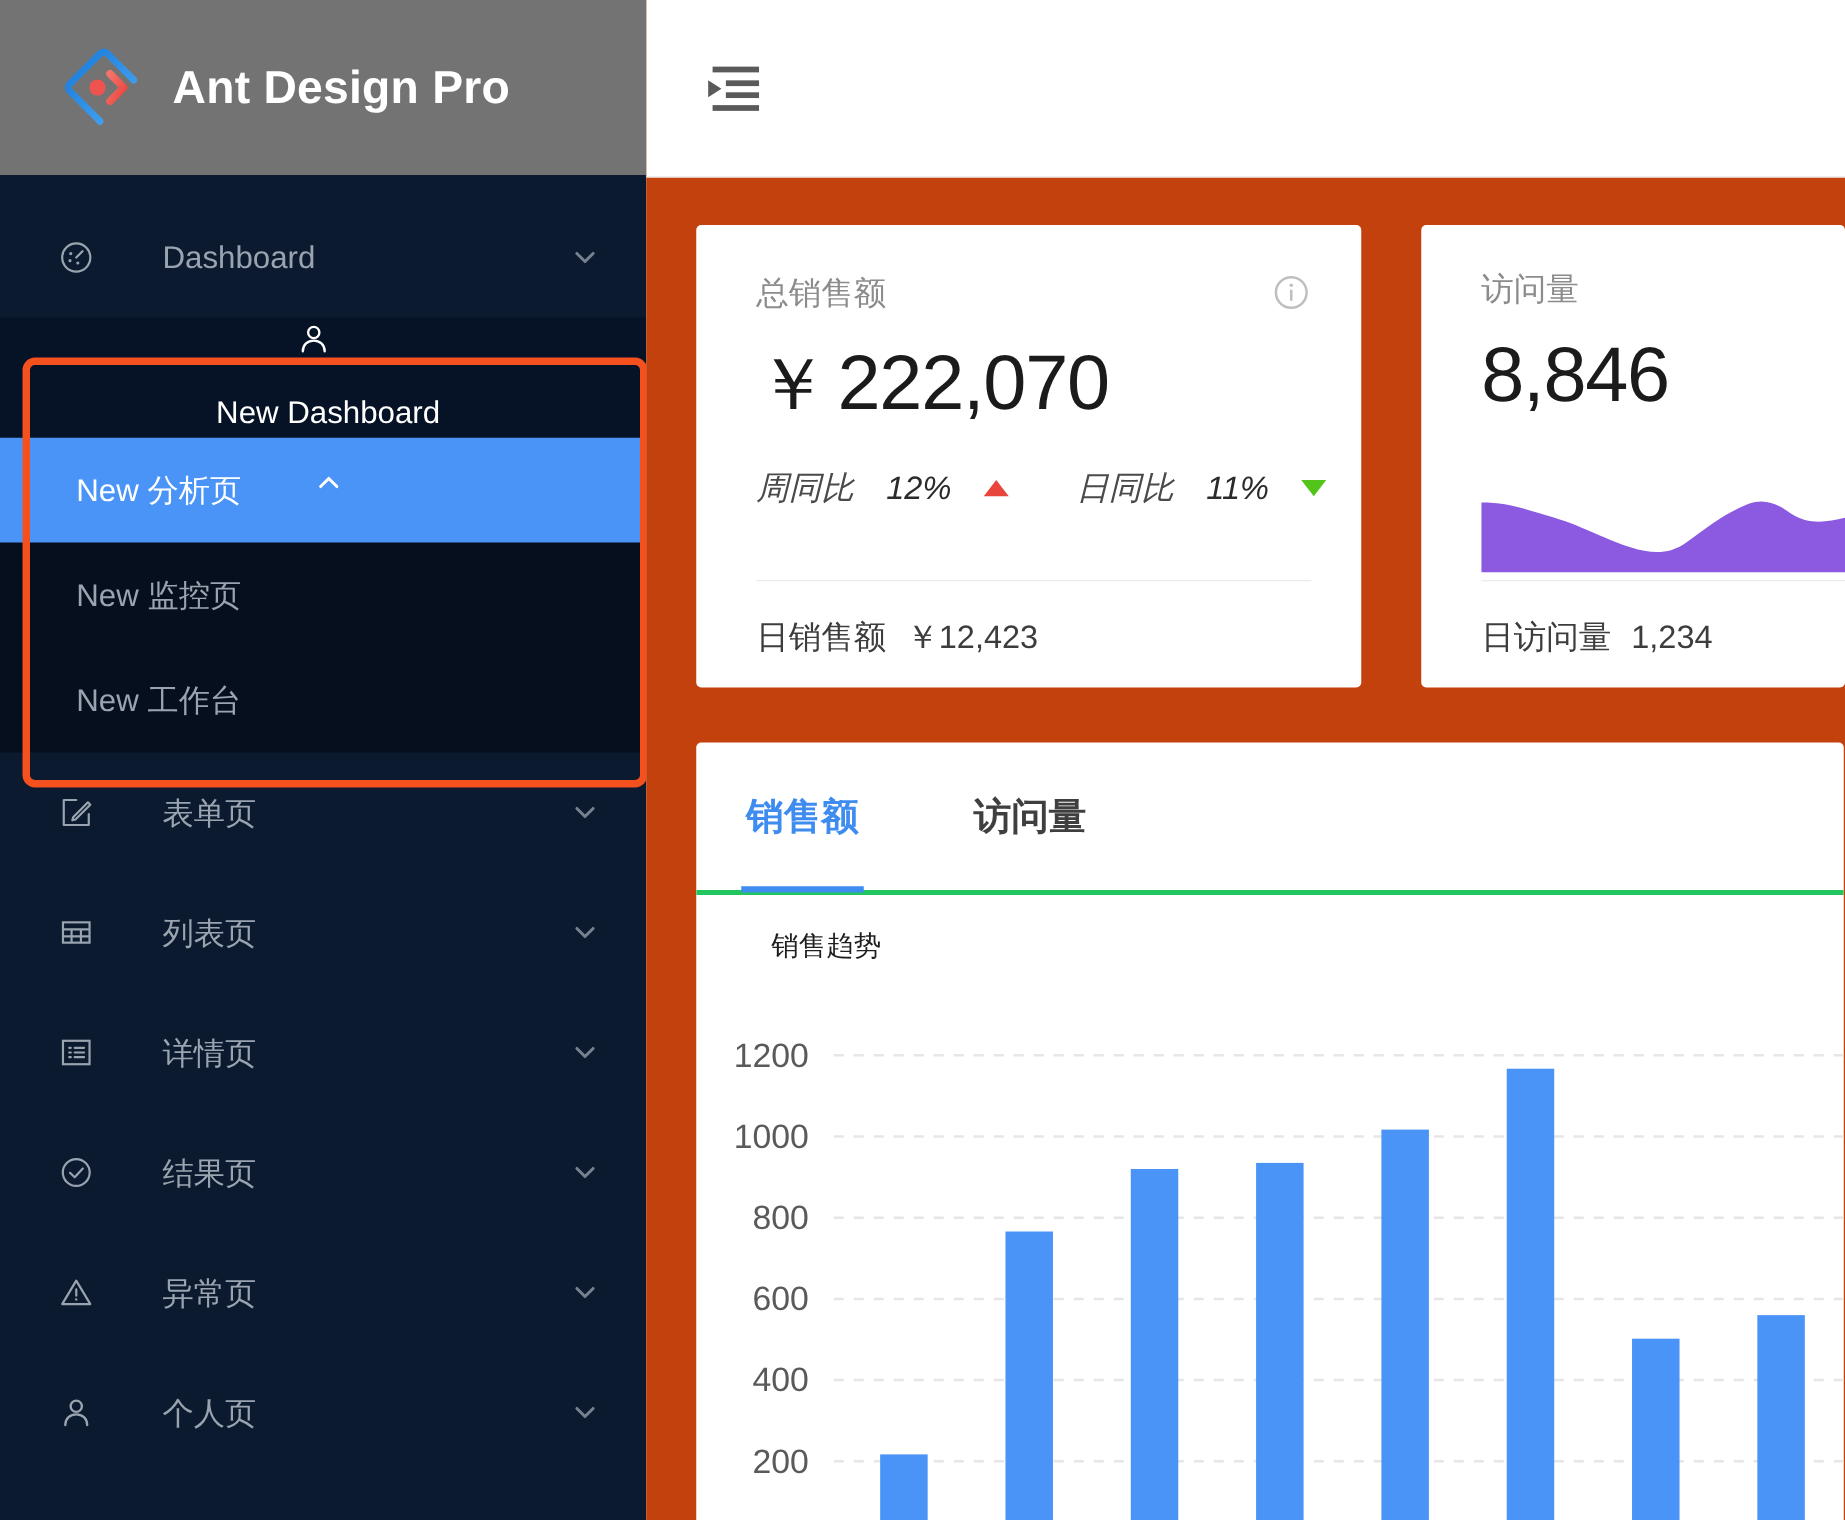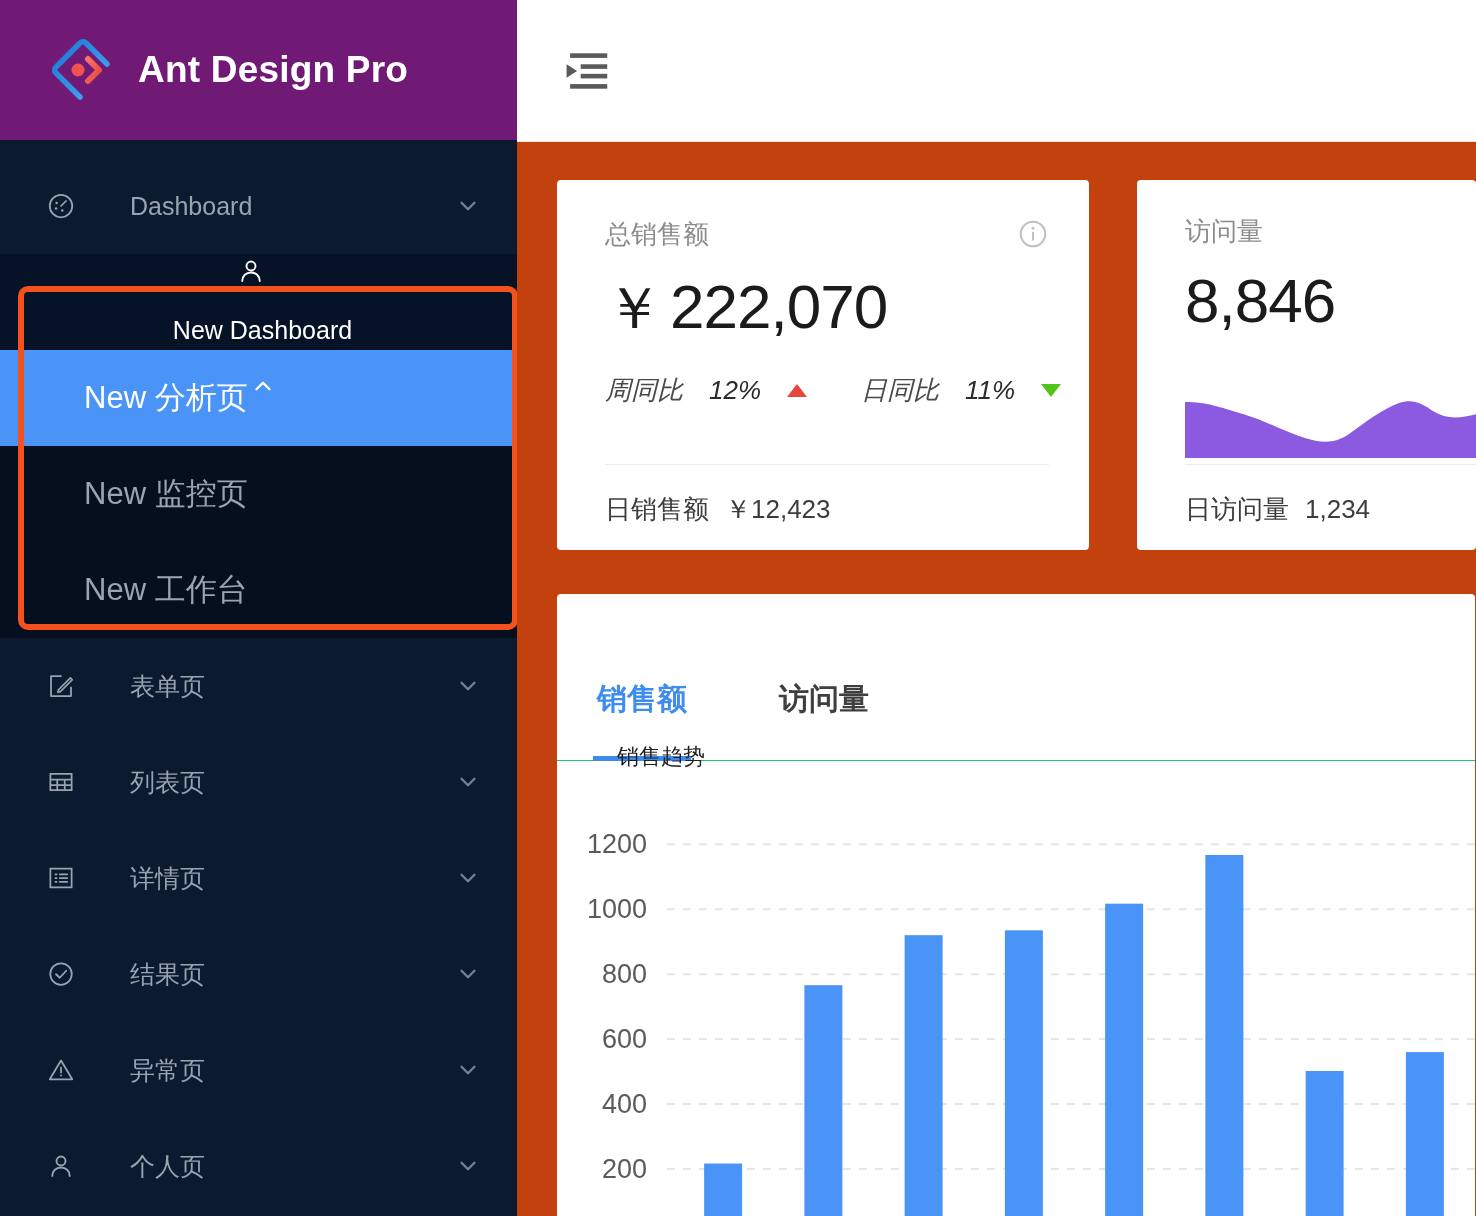--- a/index.html
+++ b/index.html
@@ -14,21 +14,21 @@
   
   .sidebar {
     width: 517px; height: 1216px;
     background: #0b1a2e;
     flex: 0 0 517px;
     position: relative;
     overflow: hidden;
   }
   .brand {
     height: 140px;
-    background: #701a75;
+    background: #737373;
     display: flex; align-items: center;
     padding-left: 48px;
     gap: 26px;
   }
   .brand-logo { width: 64px; height: 64px; position: relative; flex: 0 0 64px; }
   .brand-title {
     color: #ffffff; font-size: 37px; font-weight: 700; letter-spacing: .2px;
     white-space: nowrap;
   }
 
@@ -51,24 +51,24 @@
   .menu-item .mi-icon svg { width: 30px; height: 30px; display:block; }
   .menu-item .mi-label { flex: 1 1 auto; white-space: nowrap; }
   .menu-item .mi-arrow { width: 26px; height: 26px; flex: 0 0 26px; opacity: .75; }
   .menu-item .mi-arrow svg { width: 26px; height: 26px; display: block; }
 
   .menu-item.open-parent { color: #ffffff; background: #061326; flex-direction: column; }
   .menu-item.open-parent .mi-arrow { opacity: 1; }
 
   .submenu { background: #060f1d; }
   .sub-item {
-    height: 96px;
+    height: 84px;
     display: flex; align-items: center;
-    padding-left: 84px;
-    font-size: 31px;
+    padding-left: 61px;
+    font-size: 25px;
     color: #9aa4b0;
     cursor: pointer;
     white-space: nowrap;
   }
   .sub-item.active { background: #4a94f8; color: #ffffff; }
 
   
   .annot-rect {
     position: absolute;
     left: 18px; top: 286px;
@@ -167,23 +167,22 @@
     width: 918px;
     height: 640px;
     position: relative;
     overflow: hidden;
   }
   .tabs {
     height: 122px;
     display: flex; align-items: center;
     padding-left: 36px;
     gap: 84px;
-    border-bottom: 1px solid #22c55e;
-    position: relative;
-    margin-top: 45px;
+    border-bottom: 4px solid #22c55e;
+    position: relative;
   }
   .tab {
     font-size: 30px; font-weight: 700; color: #3f3f3f;
     cursor: pointer; position: relative; height: 122px;
     display: flex; align-items: center; padding: 0 4px;
   }
   .tab.active { color: #3f8cf0; }
   .tab.active::after {
     content: ""; position: absolute; left: 0; right: 0; bottom: 0;
     height: 5px; background: #3f8cf0;

